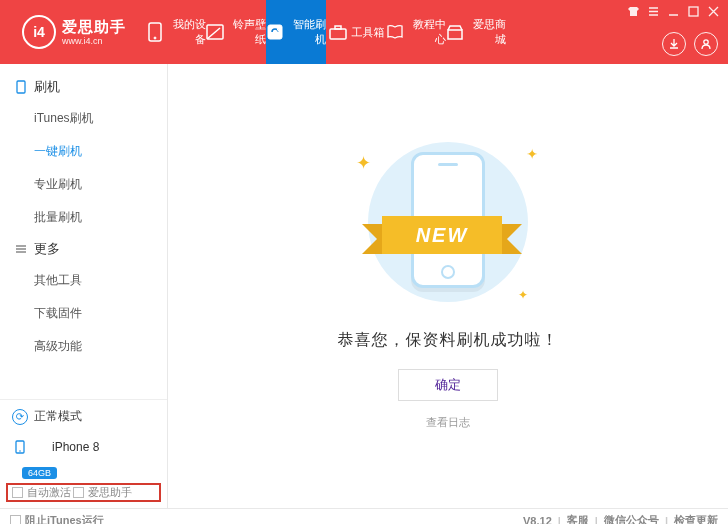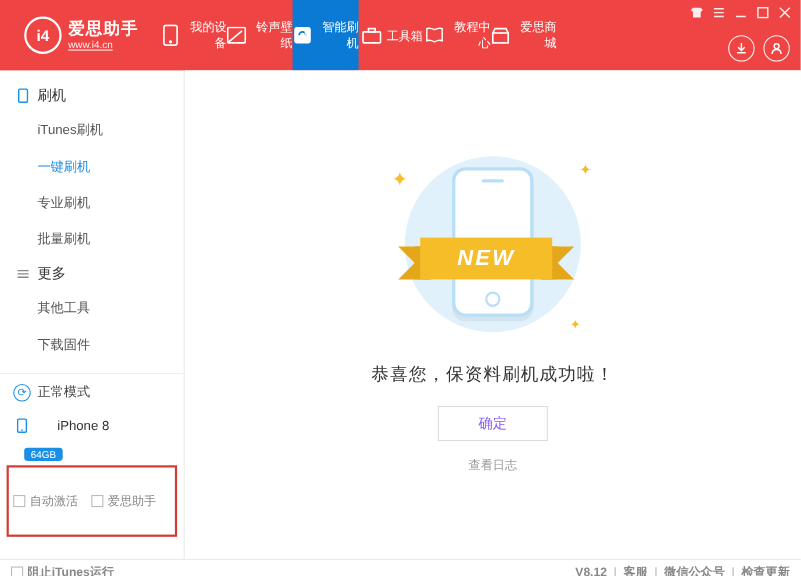--- a/index.html
+++ b/index.html
@@ -4,21 +4,21 @@
 <style>
 * { margin: 0; padding: 0; box-sizing: border-box; }
 body { font-family: "Microsoft YaHei", Arial, sans-serif; font-size: 12px; background: #fff; width: 728px; height: 524px; overflow: hidden; }
 
 
 .header { background: #ef4444; height: 64px; display: flex; align-items: center; color: #fff; position: relative; padding-left: 10px; }
 .logo { display: flex; align-items: center; padding: 0 12px; gap: 6px; }
 .logo-circle { width: 34px; height: 34px; border: 2px solid #fff; border-radius: 50%; display: flex; align-items: center; justify-content: center; font-weight: bold; font-size: 14px; }
 .logo-text { display: flex; flex-direction: column; line-height: 1.2; }
 .logo-brand { font-size: 15px; font-weight: bold; letter-spacing: 1px; }
-.logo-url { font-size: 9px; opacity: 0.9; text-decoration: underline; }
+.logo-url { font-size: 9px; opacity: 0.9; }
 .nav { display: flex; height: 100%; margin-left: 8px; }
 .nav-item { width: 60px; display: flex; flex-direction: row; align-items: center; justify-content: center; gap: 4px; cursor: pointer; font-size: 11px; text-align: right; }
 .nav-item.active { background: #0a7ad4; }
 .nav-icon { width: 20px; height: 20px; display: flex; align-items: center; justify-content: center; }
 .nav-icon svg { fill: #fff; stroke: #fff; }
 .header-right { position: absolute; right: 8px; top: 4px; display: flex; gap: 6px; font-size: 10px; }
 .win-btn { width: 14px; height: 14px; display: flex; align-items: center; justify-content: center; cursor: pointer; opacity: 0.9; }
 .header-circles { position: absolute; right: 10px; bottom: 8px; display: flex; gap: 8px; }
 .circle-btn { width: 24px; height: 24px; border: 1.5px solid rgba(255,255,255,0.9); border-radius: 50%; display: flex; align-items: center; justify-content: center; cursor: pointer; }
 
@@ -30,42 +30,42 @@
 .side-group-icon { width: 14px; height: 14px; display: flex; align-items: center; justify-content: center; }
 .side-item { padding: 8px 14px 8px 34px; color: #555; font-size: 12px; cursor: pointer; }
 .side-item.active { color: #1b8fe6; }
 .side-bottom { border-top: 1px solid #eee; }
 .mode-row { display: flex; align-items: center; gap: 6px; padding: 8px 12px; color: #444; font-size: 12px; }
 .mode-icon { width: 16px; height: 16px; border-radius: 50%; border: 1.5px solid #1b8fe6; display: flex; align-items: center; justify-content: center; color: #1b8fe6; font-size: 10px; }
 .device-row { display: flex; align-items: center; gap: 24px; padding: 6px 12px 10px; }
 .device-icon { width: 16px; height: 16px; color: #1b8fe6; display:flex;align-items:center;justify-content:center;}
 .device-name { color: #333; font-size: 12px; }
 .badge { background: #1b8fe6; color: #fff; font-size: 9px; padding: 1px 6px; border-radius: 3px; margin-left: 22px; display: inline-block; }
-.check-area { border: 2px solid #d43a2f; margin: 4px 6px 20px; padding: 23px 4px; display: flex; gap: 12px; }
+.check-area { border: 2px solid #d43a2f; margin: 4px 6px 6px; padding: 0 4px; display: flex; gap: 2px; }
 .cb { display: flex; align-items: center; gap: 4px; color: #888; font-size: 11px; }
 .cb-box { width: 11px; height: 11px; border: 1px solid #bbb; background: #fff; }
 
 
 .main { flex: 1; display: flex; flex-direction: column; align-items: center; justify-content: center; background: #fff; position: relative; }
 .illus { width: 200px; height: 180px; position: relative; margin-top: -10px; }
 .illus-circle { width: 160px; height: 160px; border-radius: 50%; background: #e0f1fb; position: absolute; left: 20px; top: 10px; }
 .phone { width: 74px; height: 136px; background: #fff; border: 3px solid #b9dff6; border-radius: 12px; position: absolute; left: 63px; top: 20px; box-shadow: 0 4px 0 rgba(0,0,0,0.05); }
 .phone::before { content:""; position:absolute; top:8px; left:50%; transform:translateX(-50%); width:20px; height:3px; background:#b9dff6; border-radius:2px;}
 .phone::after { content:""; position:absolute; bottom:6px; left:50%; transform:translateX(-50%); width:10px; height:10px; border:2px solid #b9dff6; border-radius:50%;}
 .ribbon { position: absolute; left: 4px; top: 78px; width: 180px; height: 50px; }
 .ribbon-body { position: absolute; left: 30px; top: 6px; width: 120px; height: 38px; background: #f5bd28; display: flex; align-items: center; justify-content: center; color: #fff; font-weight: bold; font-size: 20px; letter-spacing: 2px; font-style: italic; }
 .ribbon-l, .ribbon-r { position: absolute; top: 14px; width: 0; height: 0; border: 15px solid #e5a71a; }
 .ribbon-l { left: 10px; border-left-color: transparent; }
 .ribbon-r { right: 10px; border-right-color: transparent; }
 .star { position: absolute; color: #f5bd28; }
 .star1 { left: 8px; top: 20px; font-size: 18px; }
 .star2 { right: 10px; top: 14px; font-size: 14px; }
 .star3 { right: 20px; bottom: 10px; font-size: 12px; }
 .success-msg { font-size: 16px; color: #333; margin-top: 18px; letter-spacing: 1px; }
-.ok-btn { margin-top: 18px; border: 1px solid #ddd; background: #fff; padding: 6px 36px; font-size: 13px; color: #8b5cf6; cursor: pointer; }
+.ok-btn { margin-top: 18px; border: 1px solid #ddd; background: #fff; padding: 6px 36px; font-size: 13px; color: #4c1d95; cursor: pointer; }
 .log-link { margin-top: 14px; font-size: 11px; color: #999; cursor: pointer; }
 
 
 .footer { height: 20px; border-top: 1px solid #e8e8e8; display: flex; align-items: flex-end; padding: 0 10px; font-size: 11px; color: #888; font-weight: bold; }
 .footer .cb { color: #888; }
 .footer-right { margin-left: auto; display: flex; align-items: center; gap: 6px; }
 .footer-sep { color: #ccc; }
 .footer-link { color: #888; cursor: pointer; }
 </style>
 </head>

